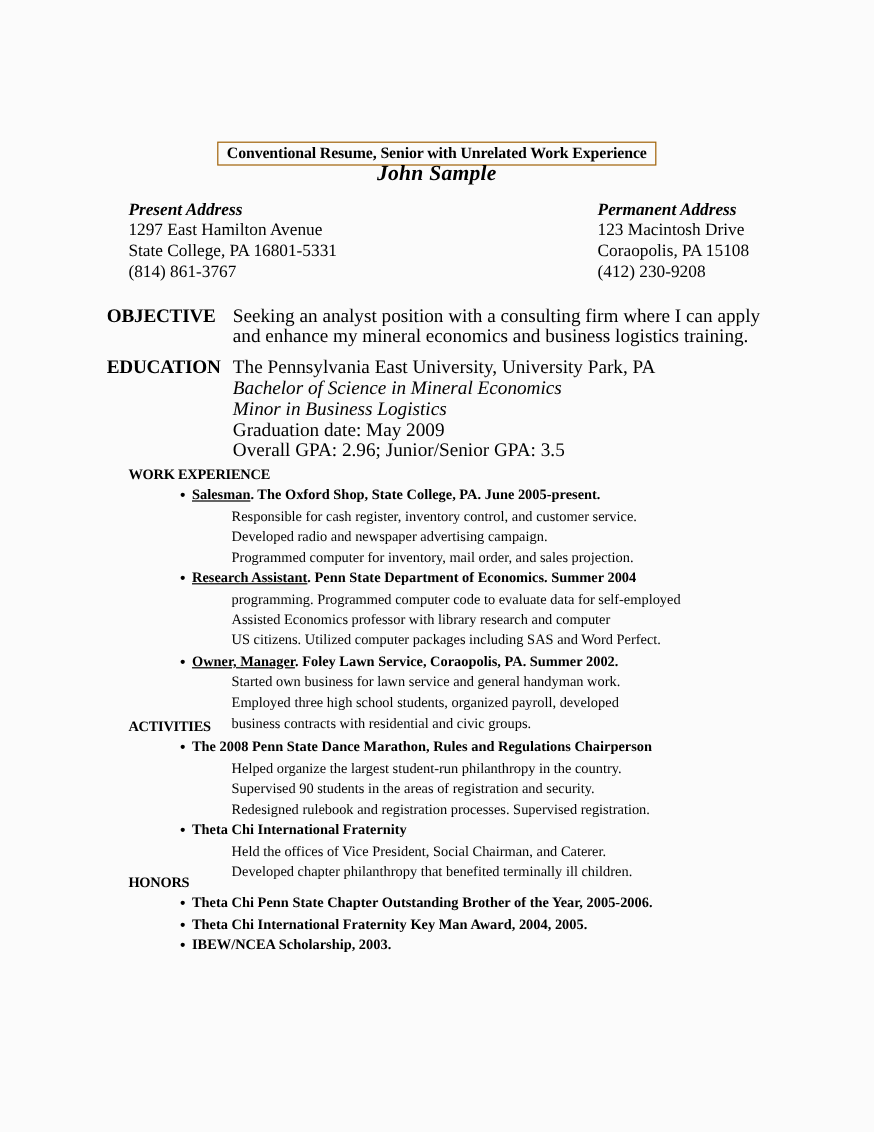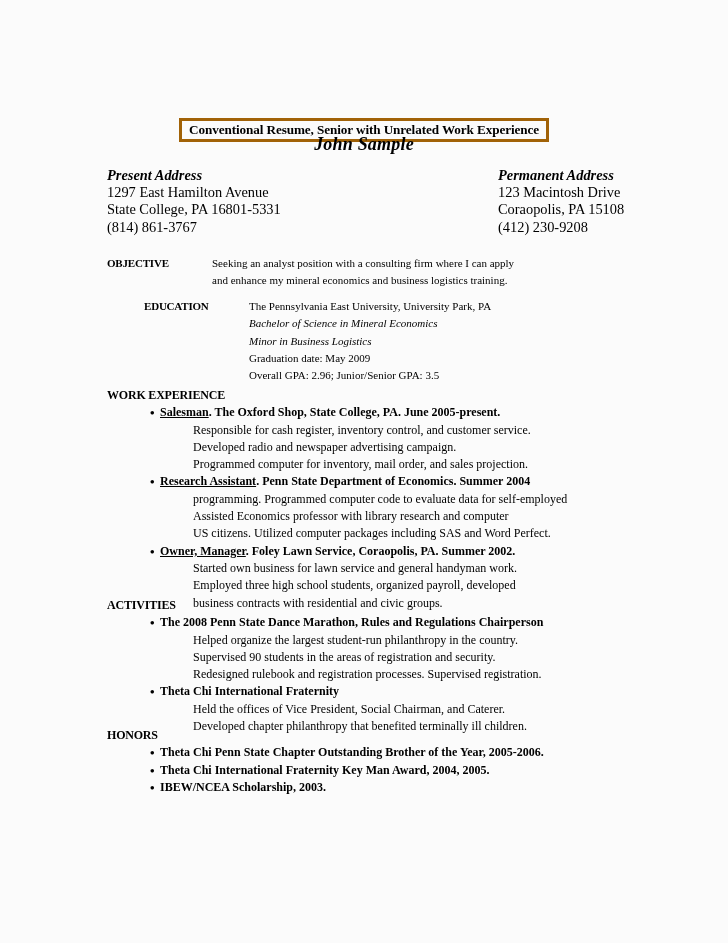--- a/index.html
+++ b/index.html
@@ -25,21 +25,21 @@
   
   .doc-title-wrap {
     position: absolute;
     top: 118px;
     left: 0;
     width: 728px;
     text-align: center;
   }
   .doc-title {
     display: inline-block;
-    border: 3px solid #a16207;
+    border: 1px solid #a16207;
     padding: 1px 7px 2px 7px;
     font-size: 13.2px;
     font-weight: bold;
     letter-spacing: -0.1px;
     line-height: 1.15;
     white-space: nowrap;
   }
 
   .name {
     position: absolute;
@@ -62,23 +62,23 @@
   .addr.left  { left: 107px; }
   .addr.right { left: 498px; }
   .addr .hdr {
     font-style: italic;
     font-weight: bold;
   }
 
   
   .rowsec {
     position: absolute;
-    left: 107px;
+    left: 89px;
     width: 600px;
-    font-size: 11px;
+    font-size: 16px;
     line-height: 17.3px;
   }
   .rowsec .label {
     position: absolute;
     left: 0;
     top: 0;
     font-weight: bold;
     letter-spacing: -0.2px;
   }
   .rowsec .body {
@@ -142,21 +142,21 @@
   </div>
 
   <div class="rowsec" style="top:255px;">
     <div class="label">OBJECTIVE</div>
     <div class="body">
       <div>Seeking an analyst position with a consulting firm where I can apply</div>
       <div>and enhance my mineral economics and business logistics training.</div>
     </div>
   </div>
 
-  <div class="rowsec" style="top:298px;margin-left:37px;">
+  <div class="rowsec" style="top:298px;">
     <div class="label">EDUCATION</div>
     <div class="body">
       <div>The Pennsylvania East University, University Park, PA</div>
       <div class="it">Bachelor of Science in Mineral Economics</div>
       <div class="it">Minor in Business Logistics</div>
       <div>Graduation date: May 2009</div>
       <div>Overall GPA: 2.96; Junior/Senior GPA: 3.5</div>
     </div>
   </div>
 

